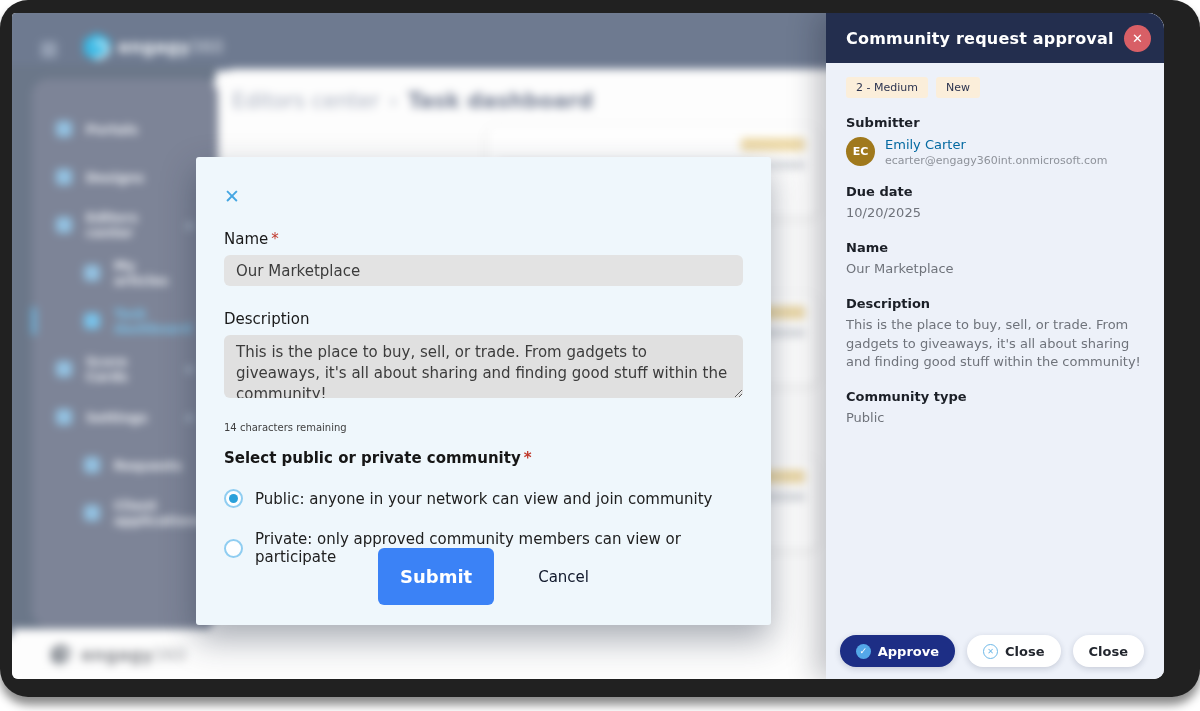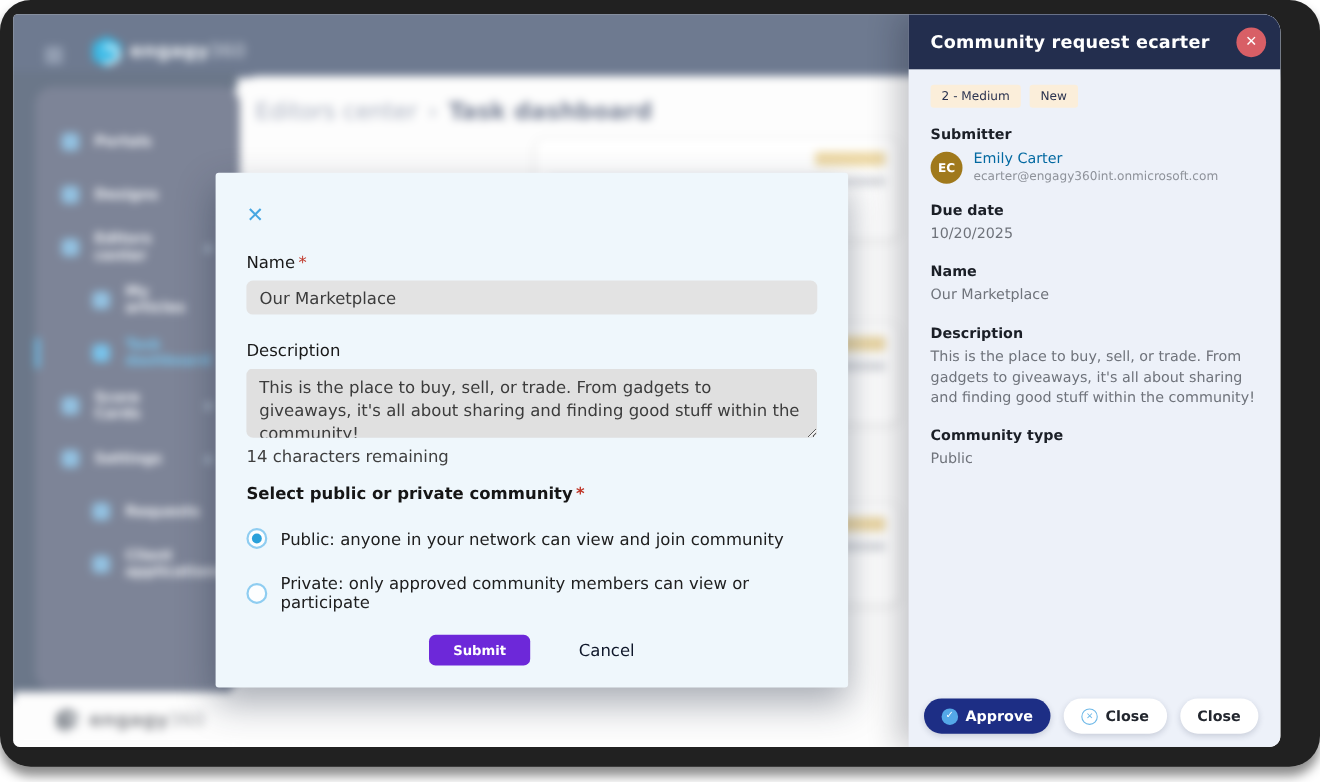--- a/index.html
+++ b/index.html
@@ -49,41 +49,41 @@
 
   
   .modal { position:absolute; left:184px; top:144px; width:575px; height:468px; background:#eff7fc; border-radius:3px; box-shadow:0 14px 34px rgba(30,40,60,.38); padding:28px 28px 0 28px; }
   .modal-title-row { display:flex; align-items:flex-start; justify-content:space-between; }
   .modal-title { font-size:20px; font-weight:bold; color:#1c1c1e; letter-spacing:.1px; }
   .modal-close { color:#45a6e2; font-size:19px; line-height:19px; cursor:pointer; background:none; border:none; font-family:inherit; margin-top:2px; }
   .field-label { font-size:15px; color:#191919; margin-top:24px; margin-bottom:7px; }
   .req { color:#c0392b; margin-left:3px; }
   .name-input { width:100%; height:31px; background:#e3e3e3; border:none; border-radius:6px; padding:0 12px; font-size:15px; color:#3c3c3c; font-family:inherit; }
   .desc-area { width:100%; height:63px; background:#e0e0e0; border:none; border-radius:6px; padding:7px 12px; font-size:15px; line-height:1.4; color:#3c3c3c; font-family:inherit; resize:vertical; }
-  .chars-remaining { font-size:15px; color:#3f3f3f; margin-top:4px; }
+  .chars-remaining { font-size:10px; color:#3f3f3f; margin-top:20px; }
   .section-label { font-size:15px; font-weight:bold; color:#161616; margin-top:16px; }
   .radio-row { display:flex; align-items:center; gap:12px; margin-top:22px; cursor:pointer; }
   .radio-circle { width:19px; height:19px; border:2px solid #8fcdf1; border-radius:50%; background:#fdfeff; position:relative; flex:none; }
   .radio-circle.selected::after { content:""; position:absolute; left:3px; top:3px; width:9px; height:9px; border-radius:50%; background:#2aa0da; }
   .radio-label { font-size:15px; color:#202020; }
   .modal-actions { position:absolute; left:0; right:0; bottom:20px; display:flex; justify-content:center; align-items:center; gap:44px; }
-  .submit-btn { background:#6d28d9; color:#fff; font-weight:bold; font-size:12px; border:none; border-radius:6px; padding:7px 22px; font-family:inherit; cursor:pointer; }
+  .submit-btn { background:#3b82f6; color:#fff; font-weight:bold; font-size:18px; border:none; border-radius:6px; padding:18px 22px; font-family:inherit; cursor:pointer; }
   .cancel-btn { background:none; border:none; color:#0f172a; font-size:15px; font-family:inherit; cursor:pointer; }
 
   
   .side-panel { position:absolute; right:0; top:0; bottom:0; width:338px; background:#edf1f9; box-shadow:-10px 0 26px rgba(20,25,40,.25); }
   .panel-header { height:50px; background:#232e4e; display:flex; align-items:center; justify-content:space-between; padding:0 13px 0 20px; }
   .panel-title { color:#fff; font-size:16px; font-weight:bold; letter-spacing:.2px; }
   .panel-close { width:27px; height:27px; border-radius:50%; background:#d85f66; border:none; color:#fff; font-size:13px; line-height:27px; text-align:center; cursor:pointer; font-family:inherit; padding:0; }
   .panel-body { padding:14px 20px 0 20px; }
   .badge-row { display:flex; gap:8px; }
   .pill-badge { background:#fbeeda; color:#2b3350; font-size:11px; padding:4px 10px; border-radius:3px; }
   .p-label { font-size:13px; font-weight:bold; color:#1b1f27; margin-top:17px; }
   .p-value { font-size:13px; color:#6f737b; margin-top:5px; line-height:1.45; }
-  .submitter-row { display:flex; gap:10px; margin-top:7px; align-items:center; }
+  .submitter-row { display:flex; gap:10px; margin-top:7px; }
   .avatar { width:29px; height:29px; border-radius:50%; background:#a0791c; color:#fff; font-size:11px; font-weight:bold; display:flex; align-items:center; justify-content:center; flex:none; }
   .submitter-name { font-size:13px; color:#0369a1; }
   .submitter-email { font-size:11px; color:#8e929a; margin-top:2px; }
   .panel-actions { position:absolute; left:0; right:0; bottom:12px; display:flex; justify-content:flex-end; gap:12px; padding-right:20px; }
   .pill-btn { height:32px; border-radius:18px; border:none; font-family:inherit; font-size:13px; font-weight:bold; display:flex; align-items:center; gap:7px; padding:0 16px; cursor:pointer; box-shadow:0 2px 6px rgba(30,40,70,.18); }
   .approve-btn { background:#1d2e85; color:#fff; }
   .approve-check { width:15px; height:15px; border-radius:50%; background:#54a8e8; color:#fff; font-size:9px; line-height:15px; text-align:center; font-weight:bold; }
   .reject-btn, .close-btn { background:#fff; color:#22262e; }
   .reject-x { width:15px; height:15px; border-radius:50%; border:1px solid #6fb9e8; color:#6fb9e8; font-size:8px; line-height:13px; text-align:center; }
 </style>
@@ -202,21 +202,21 @@
       </div>
 
       <div class="modal-actions">
         <button class="submit-btn">Submit</button>
         <button class="cancel-btn">Cancel</button>
       </div>
     </div>
 
     <div class="side-panel">
       <div class="panel-header">
-        <div class="panel-title">Community request ecarter</div>
+        <div class="panel-title">Community request approval</div>
         <button class="panel-close">✕</button>
       </div>
       <div class="panel-body">
         <div class="badge-row">
           <span class="pill-badge">2 - Medium</span>
           <span class="pill-badge">New</span>
         </div>
 
         <div class="p-label">Submitter</div>
         <div class="submitter-row">

